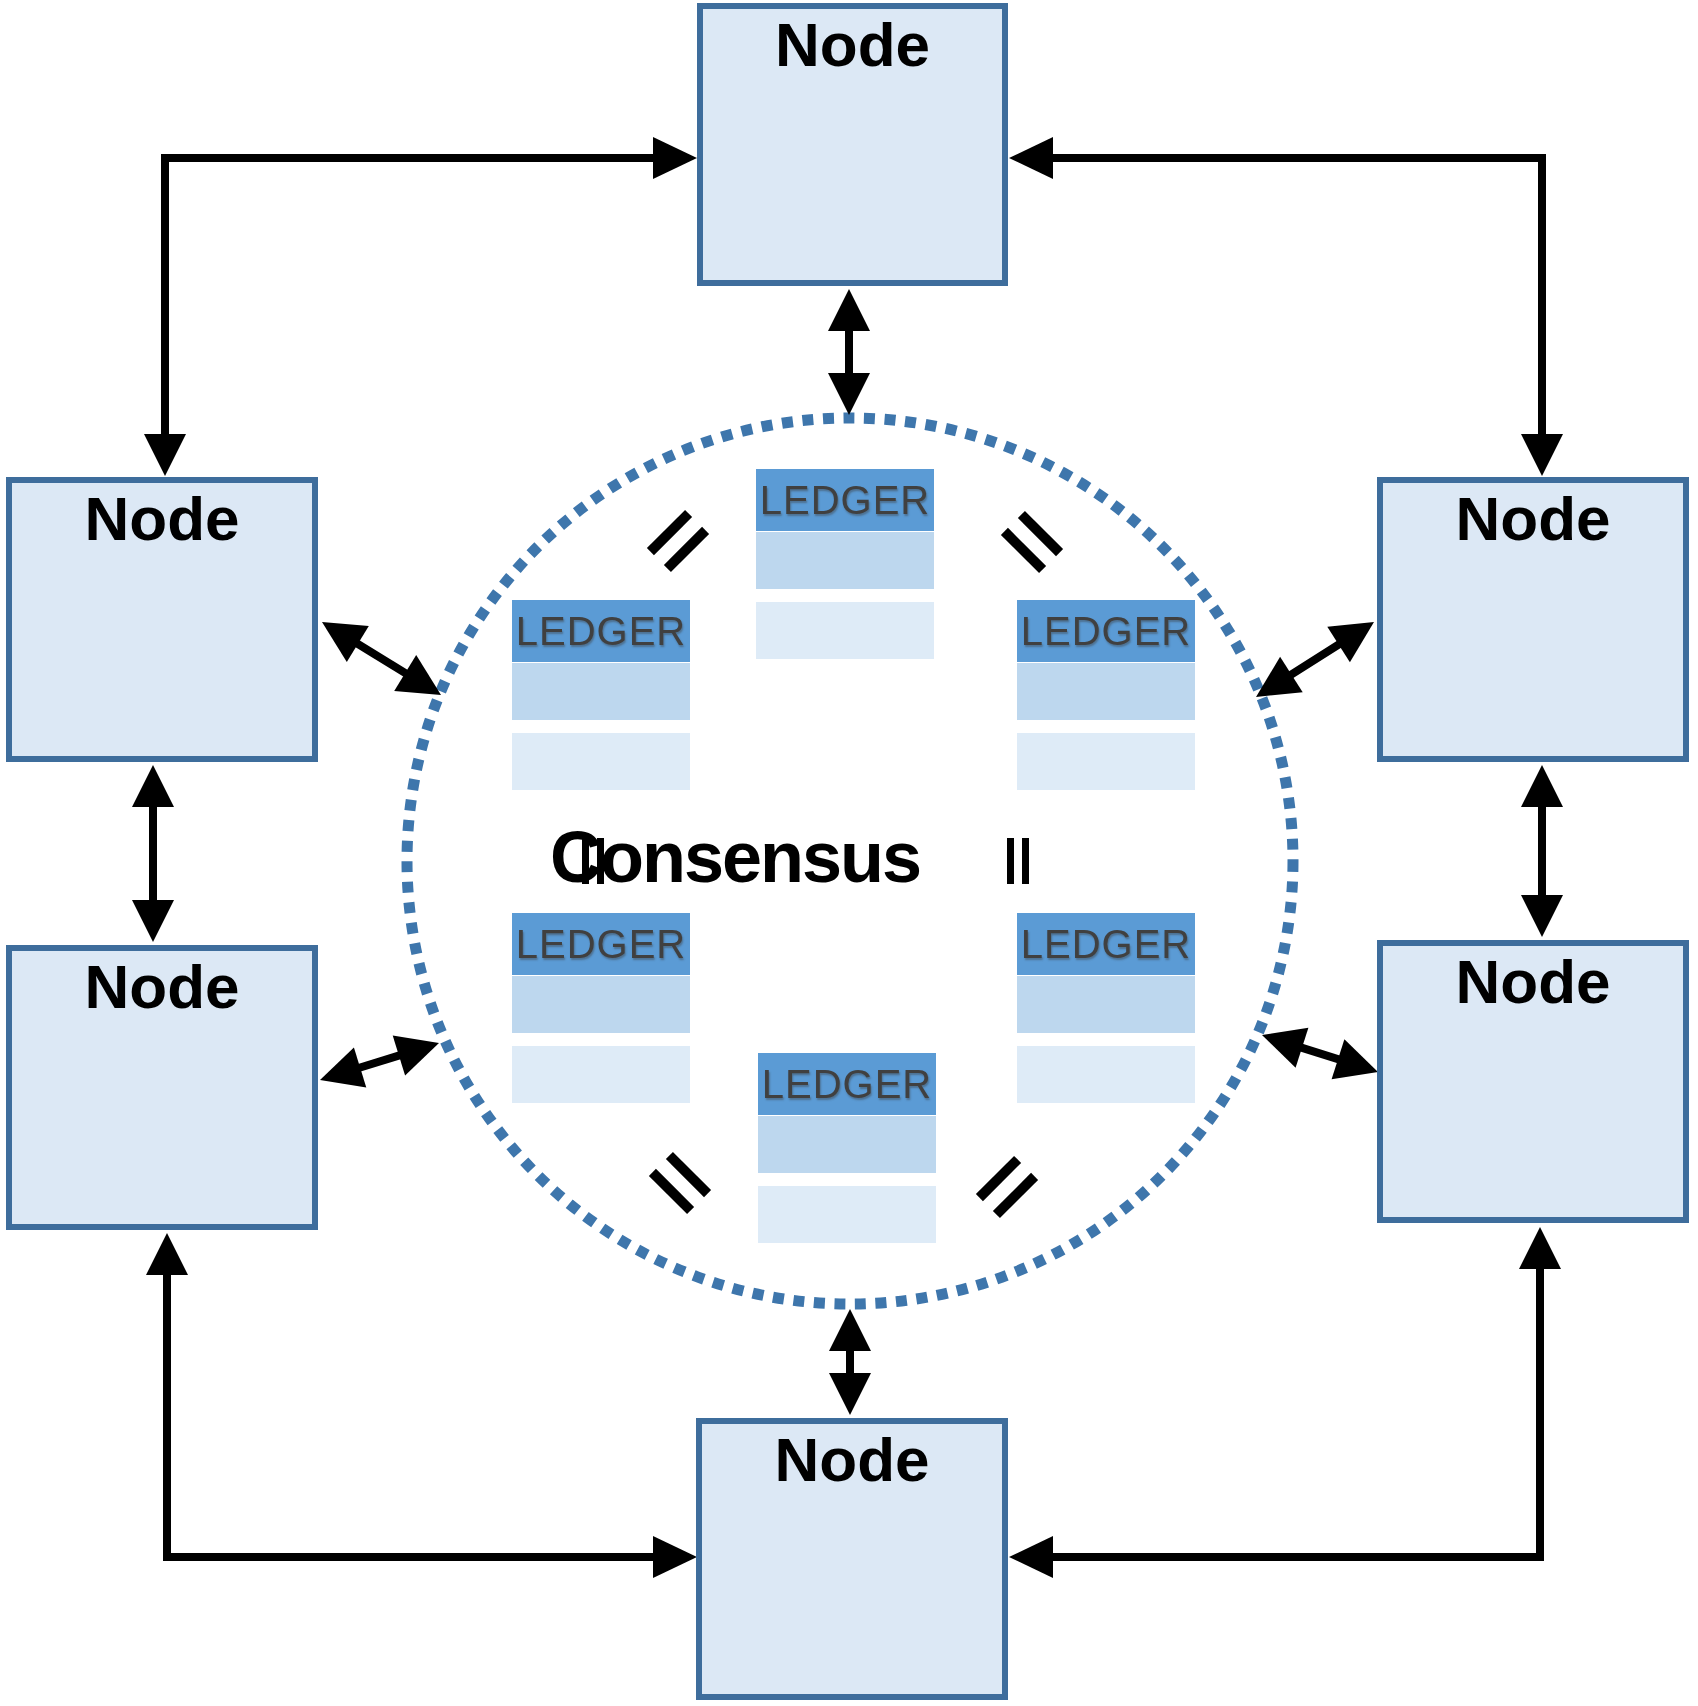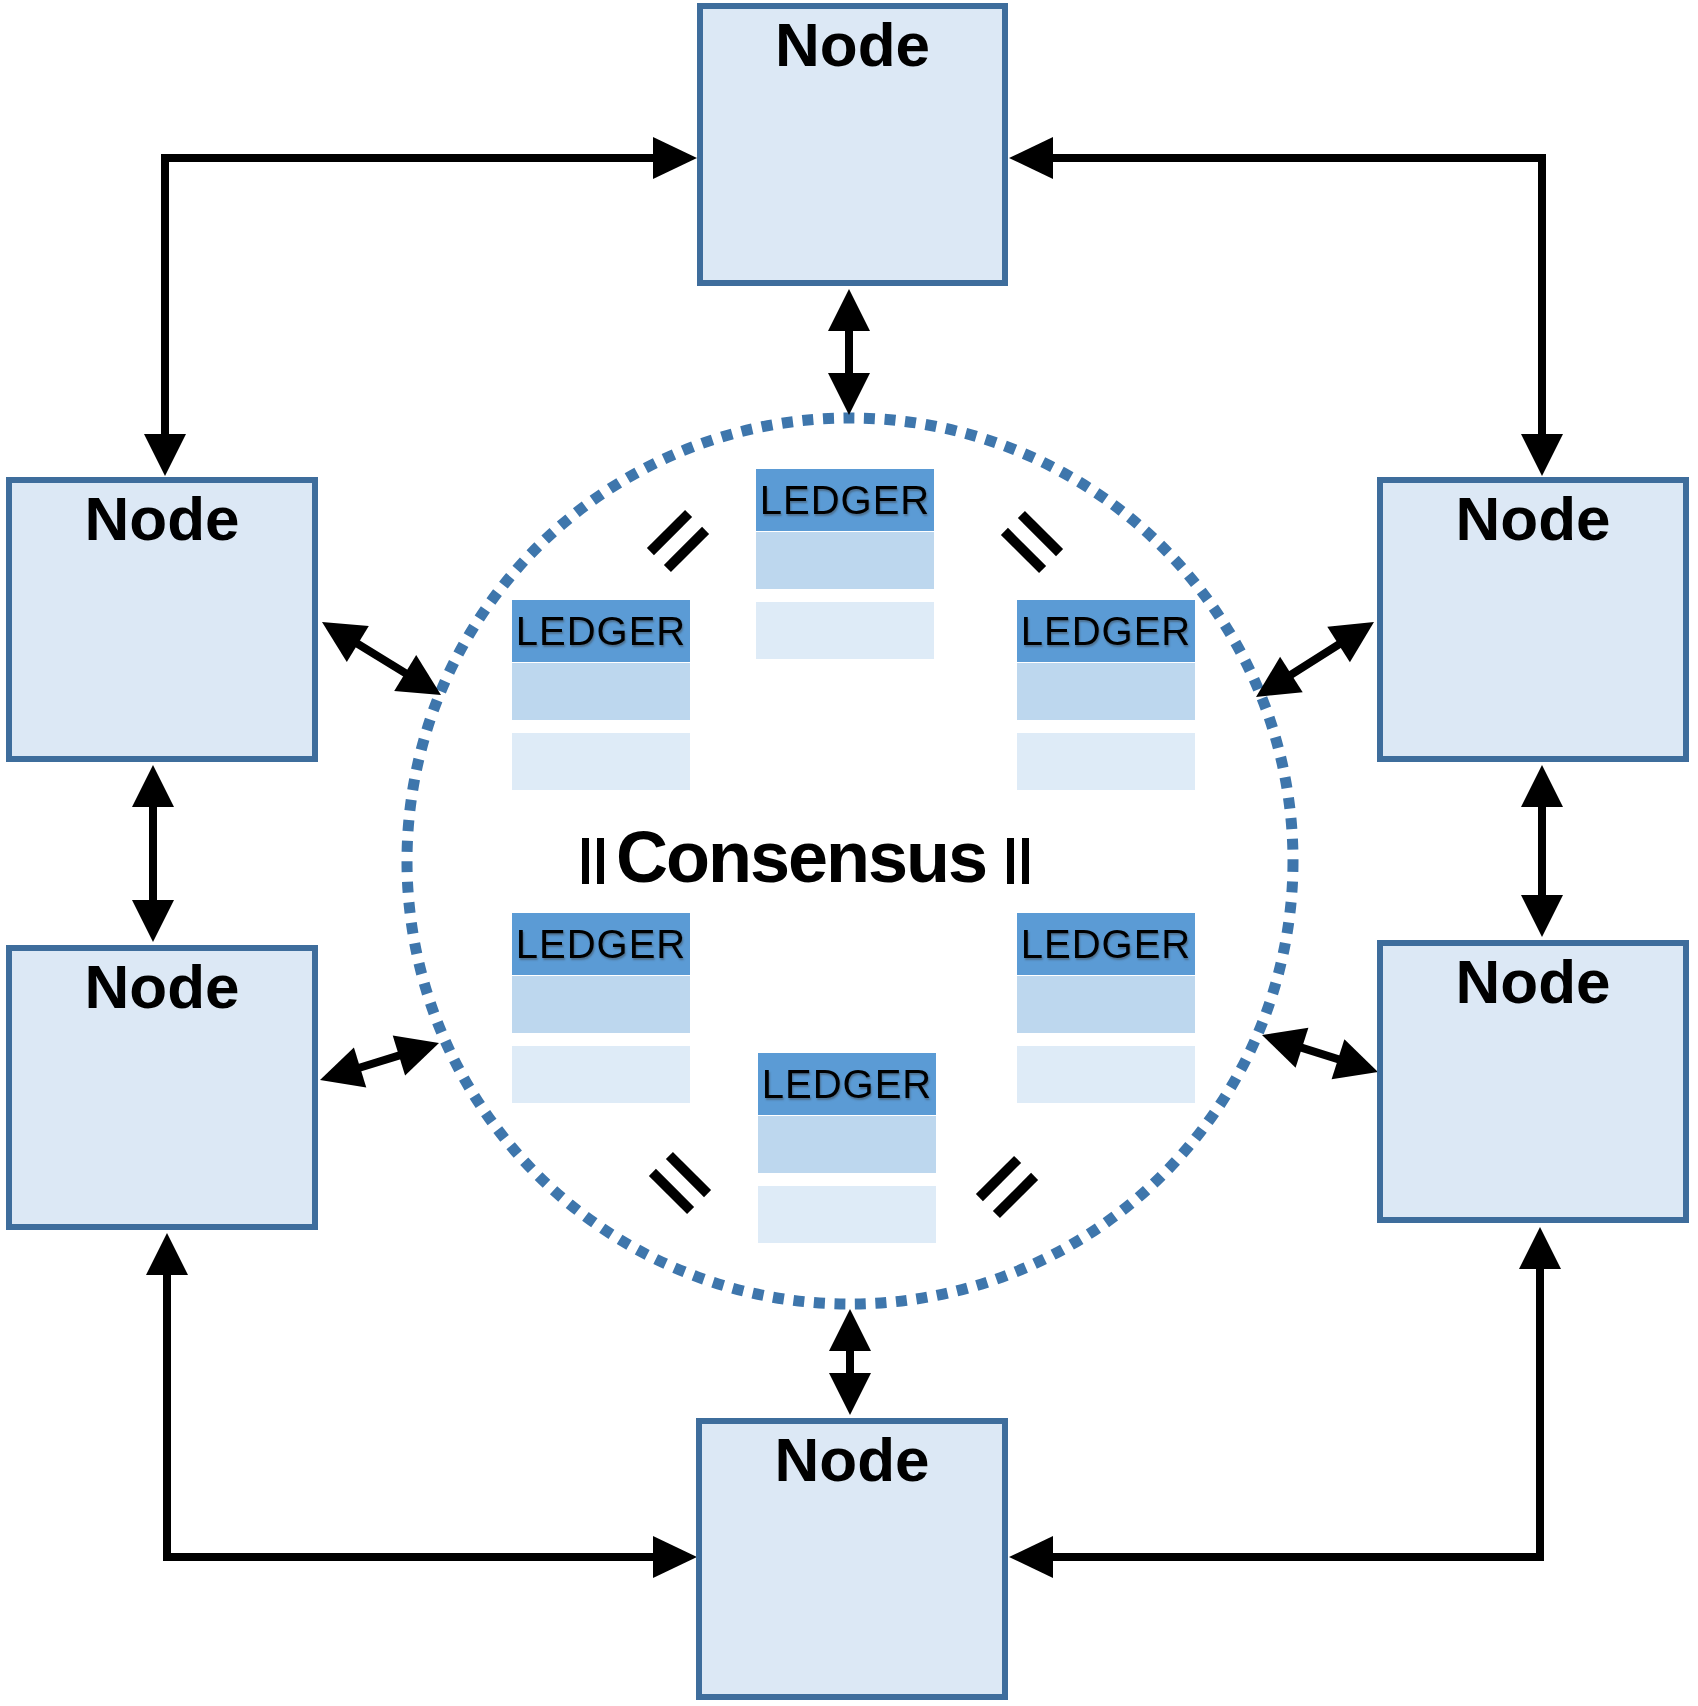--- a/index.html
+++ b/index.html
@@ -20,21 +20,21 @@
   .node-top   { left:697px;  top:3px;    width:311px; height:283px; }
   .node-lu    { left:6px;    top:477px;  width:312px; height:285px; }
   .node-ll    { left:6px;    top:945px;  width:312px; height:285px; }
   .node-ru    { left:1377px; top:477px;  width:312px; height:285px; }
   .node-rl    { left:1377px; top:940px;  width:312px; height:283px; }
   .node-bot   { left:696px;  top:1418px; width:312px; height:282px; }
 
   
   .ledger { position:absolute; width:178px; z-index:2; }
   .ledger-header {
-    height:62px; background:#5b9bd5; color:#000000; font-size:40px;
+    height:62px; background:#5b9bd5; color:#404040; font-size:40px;
     letter-spacing:1px; display:flex; align-items:center; justify-content:center;
     margin-bottom:1px; text-shadow:1px 2px 2px rgba(60,60,60,0.45);
   }
   .ledger-row { height:57px; margin-bottom:13px; }
   .row-med   { background:#bdd7ee; }
   .row-light { background:#deebf7; }
 
   .ledger-top { left:756px;  top:469px; }
   .ledger-ml  { left:512px;  top:600px; }
   .ledger-mr  { left:1017px; top:600px; }
@@ -55,21 +55,21 @@
 
   .eq-tl { left:678px;  top:541px;  transform:translate(-50%,-50%) rotate(-45deg); }
   .eq-tr { left:1032px; top:542px;  transform:translate(-50%,-50%) rotate(45deg); }
   .eq-ml { left:593px;  top:861px;  transform:translate(-50%,-50%) rotate(90deg); }
   .eq-mr { left:1018px; top:861px;  transform:translate(-50%,-50%) rotate(90deg); }
   .eq-bl { left:680px;  top:1183px; transform:translate(-50%,-50%) rotate(45deg); }
   .eq-br { left:1007px; top:1187px; transform:translate(-50%,-50%) rotate(-45deg); }
 
   
   .consensus {
-    position:absolute; left:550px; top:818px; width:502px; text-align:center;
+    position:absolute; left:550px; top:818px; width:502px; 
     font-size:72px; font-weight:bold; letter-spacing:-2px; line-height:78px;
     color:#000; z-index:2;
   }
 
   svg.wires { z-index:1; }
   svg.wires line { stroke:#000; stroke-width:8; stroke-linecap:square; }
   svg.wires polygon { fill:#000; }
 </style>
 </head>
 <body>

